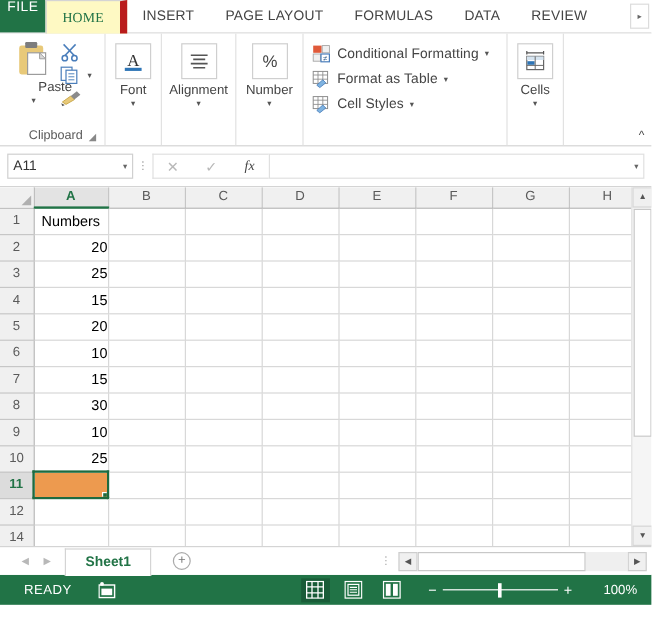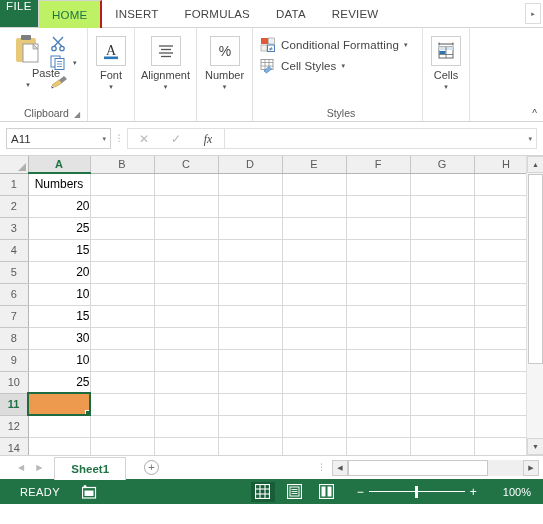--- a/index.html
+++ b/index.html
@@ -31,27 +31,28 @@
   .tab {
     padding: 0 13px;
     font-size: 11.5px;
     color: #444444;
     display: flex; align-items: center; justify-content: center;
     letter-spacing: .2px;
     white-space: nowrap;
   }
   .tab.active {
     color: #217346;
-    background: #bef264;
+    background: #fef9c3;
     border-left: 1px solid #d4d4d4;
-    border-right: 2px solid #b91c1c;
+    border-right: 6px solid #b91c1c;
     border-top: 1px solid #d4d4d4;
     margin-bottom: -1px;
     position: relative;
     z-index: 3;
+    font-family: Liberation Serif, serif;
   }
   .tab-scroll-right {
     position: absolute;
     right: 2px; top: 3px;
     width: 16px; height: 21px;
     border: 1px solid #dcdcdc;
     display: flex; align-items: center; justify-content: center;
     font-size: 7px; color: #666;
   }
 
@@ -388,20 +389,23 @@
 
 <div class="tabstrip">
   <div class="tab-file">
     <span>FILE</span>
   </div>
   <div class="tab active">
     <span>HOME</span>
   </div>
   <div class="tab">
     <span>INSERT</span>
+  </div>
+  <div class="tab">
+    <span>PAGE LAYOUT</span>
   </div>
   <div class="tab">
     <span>FORMULAS</span>
   </div>
   <div class="tab">
     <span>DATA</span>
   </div>
   <div class="tab">
     <span>REVIEW</span>
   </div>
@@ -534,26 +538,37 @@
         <span>
           <svg width="16" height="16" viewBox="0 0 16 16">
             <rect x="1" y="1.5" width="12" height="10" fill="#FFFFFF" stroke="#8A8A8A" stroke-width="0.8"></rect>
             <line x1="1" y1="4.5" x2="13" y2="4.5" stroke="#8A8A8A" stroke-width="0.7"></line>
             <line x1="1" y1="8" x2="13" y2="8" stroke="#8A8A8A" stroke-width="0.7"></line>
             <line x1="5" y1="1.5" x2="5" y2="11.5" stroke="#8A8A8A" stroke-width="0.7"></line>
             <line x1="9" y1="1.5" x2="9" y2="11.5" stroke="#8A8A8A" stroke-width="0.7"></line>
             <path d="M4 13 L9 8.5 L11.5 11 L6.5 15 Z" fill="#7FB3E0" stroke="#4A7EBB" stroke-width="0.7"></path>
           </svg>
         </span>
+        <span class="lbl">Format as Table</span>
+        <span class="mini-caret">▾</span>
+      </div>
+      <div class="style-item">
+        <span>
+          <svg width="16" height="16" viewBox="0 0 16 16">
+            <rect x="1" y="1.5" width="12" height="10" fill="#FFFFFF" stroke="#8A8A8A" stroke-width="0.8"></rect>
+            <line x1="1" y1="4.5" x2="13" y2="4.5" stroke="#8A8A8A" stroke-width="0.7"></line>
+            <line x1="1" y1="8" x2="13" y2="8" stroke="#8A8A8A" stroke-width="0.7"></line>
+            <line x1="5" y1="1.5" x2="5" y2="11.5" stroke="#8A8A8A" stroke-width="0.7"></line>
+            <line x1="9" y1="1.5" x2="9" y2="11.5" stroke="#8A8A8A" stroke-width="0.7"></line>
+            <path d="M4 13 L9 8.5 L11.5 11 L6.5 15 Z" fill="#7FB3E0" stroke="#4A7EBB" stroke-width="0.7"></path>
+          </svg>
+        </span>
         <span class="lbl">Cell Styles</span>
         <span class="mini-caret">▾</span>
       </div>
-    </div>
-    <div class="rgroup-label">
-      <span>Styles</span>
     </div>
   </div>
 
   <div class="rgroup" style="width:47px;">
     <div class="rgroup-body">
       <div class="bigbtn">
         <div class="iconbox">
           <svg width="20" height="20" viewBox="0 0 20 20">
             <line x1="3" y1="3" x2="17" y2="3" stroke="#555" stroke-width="1"></line>
             <path d="M3 1.5 L3 4.5 M17 1.5 L17 4.5" stroke="#555" stroke-width="1"></path>

